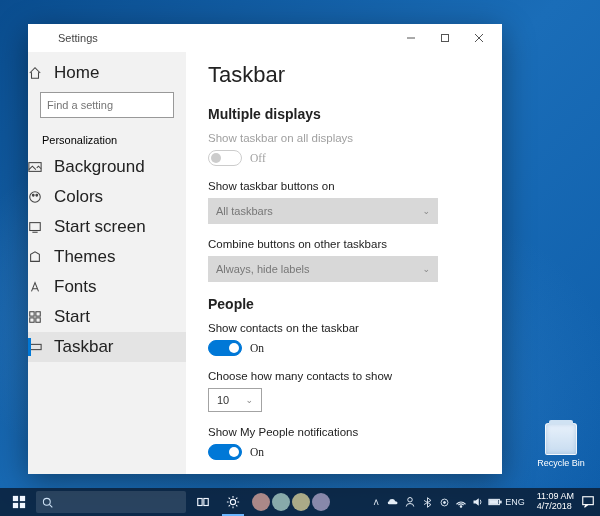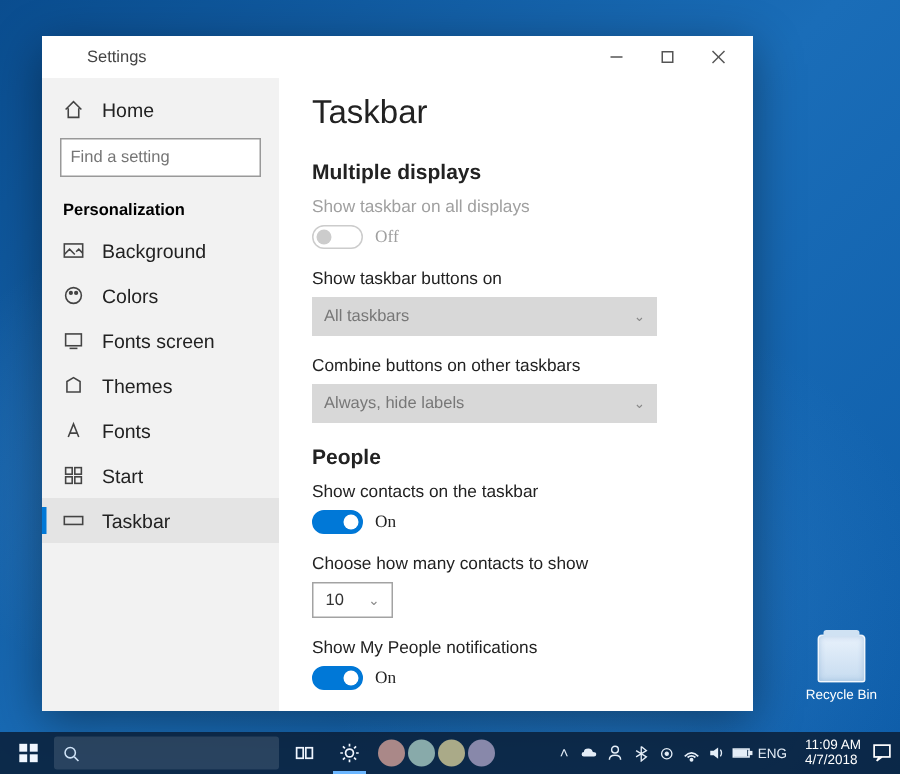--- a/index.html
+++ b/index.html
@@ -9,25 +9,25 @@
 body::before { content: ""; position: absolute; inset: 0; background: radial-gradient(ellipse at 30% 60%, rgba(120,190,255,0.3) 0%, transparent 40%), radial-gradient(ellipse at 70% 80%, rgba(80,160,230,0.25) 0%, transparent 35%); }
 
 .settings-window { position: absolute; top: 24px; left: 28px; width: 474px; height: 450px; background: #fff; box-shadow: 0 8px 30px rgba(0,0,0,0.4); display: flex; flex-direction: column; }
 .titlebar { display: flex; align-items: center; height: 28px; padding: 0 6px 0 10px; font-size: 11px; color: #444; margin-left: 20px; }
 .titlebar .title { flex: 1; }
 .titlebar .win-btn { width: 34px; height: 24px; display: flex; align-items: center; justify-content: center; color: #555; font-size: 10px; cursor: default; }
 .titlebar .win-btn svg { width: 10px; height: 10px; }
 
 .window-body { flex: 1; display: flex; overflow: hidden; }
 .sidebar { width: 158px; background: #f2f2f2; padding: 6px 0; overflow-y: auto; }
-.nav-item { display: flex; align-items: center; height: 30px; padding: 0 14px; font-size: 13px; color: #222; cursor: default; position: relative; }
+.nav-item { display: flex; align-items: center; height: 30px; padding: 0 0; font-size: 17px; color: #222; cursor: default; position: relative; }
 .nav-item .nav-icon { width: 14px; height: 14px; margin-right: 12px; display: flex; align-items: center; justify-content: center; color: #444; }
 .nav-item.selected { background: #e4e4e4; }
 .nav-item.selected::before { content: ""; position: absolute; left: 0; top: 6px; bottom: 6px; width: 3px; background: #0078d7; }
-.section-label { font-weight: 700; font-size: 11px; padding: 8px 14px 6px; color: #000; }
+.section-label { font-weight: 400; font-size: 11px; padding: 8px 14px 6px; color: #000; }
 .search-box { margin: 4px 12px 8px; height: 26px; border: 1px solid #999; background: #fff; display: flex; align-items: center; padding: 0 6px; }
 .search-box input { border: none; outline: none; flex: 1; font-size: 11px; color: #666; background: transparent; }
 
 .content { flex: 1; padding: 10px 22px 18px; overflow-y: auto; color: #222; }
 .content h1 { font-size: 22px; font-weight: 400; margin-bottom: 18px; }
 .content h2 { font-size: 14px; font-weight: 600; margin: 14px 0 10px; }
 .setting-label { font-size: 11.5px; margin-bottom: 6px; color: #222; }
 .setting-label.disabled { color: #a0a0a0; }
 .setting-block { margin-bottom: 14px; }
 
@@ -125,21 +125,21 @@
           </span>
         <span>Colors</span>
       </div>
       <div class="nav-item">
         <span class="nav-icon">
             <svg viewBox="0 0 16 16" fill="none" stroke="currentColor" stroke-width="1.2">
               <rect x="2" y="3" width="12" height="9"></rect>
               <line x1="5" y1="14" x2="11" y2="14"></line>
             </svg>
           </span>
-        <span>Fonts screen</span>
+        <span>Start screen</span>
       </div>
       <div class="nav-item">
         <span class="nav-icon">
             <svg viewBox="0 0 16 16" fill="none" stroke="currentColor" stroke-width="1.2">
               <path d="M3 13 L3 5 L8 2 L13 5 L13 13 Z"></path>
             </svg>
           </span>
         <span>Themes</span>
       </div>
       <div class="nav-item">

